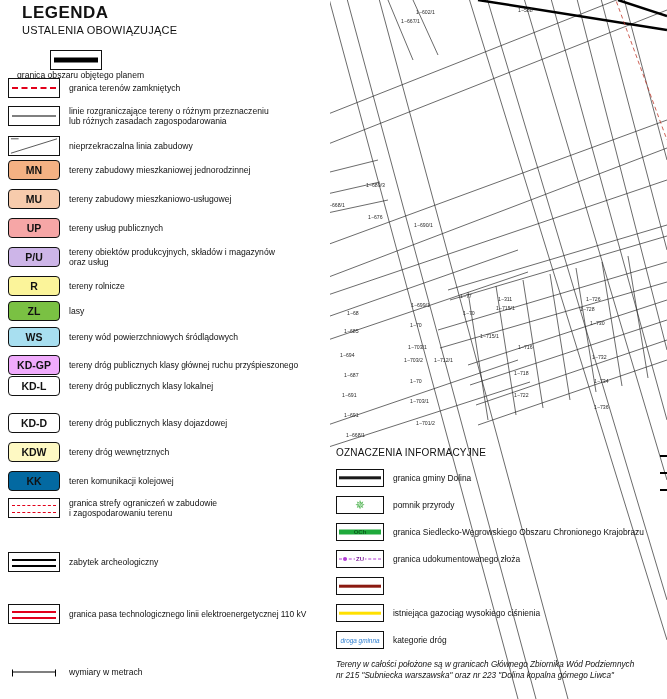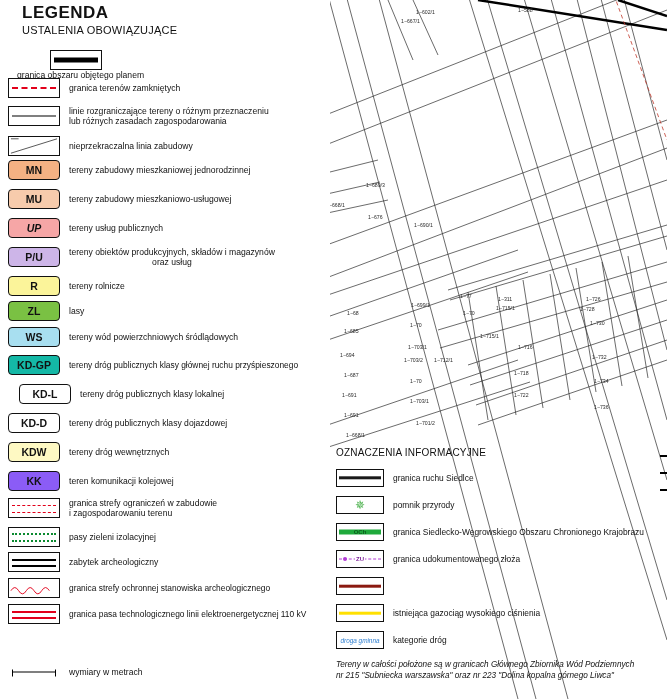--- a/index.html
+++ b/index.html
@@ -209,31 +209,31 @@
   </div>
 
   <div class="row" style="top:189px;">
     <div class="sym badge" style="background:#f7cbac;">
         <span>MU</span>
       </div>
     <div class="lbl">tereny zabudowy mieszkaniowo-usługowej</div>
   </div>
 
   <div class="row" style="top:218px;">
-    <div class="sym badge" style="background:#f6a6a6;font-style:italic;">
+    <div class="sym badge" style="background:#f6a6a6;">
         <span>UP</span>
       </div>
     <div class="lbl">tereny usług publicznych</div>
   </div>
 
   <div class="row" style="top:247px;">
     <div class="sym badge" style="background:#cdb5e8;">
         <span>P/U</span>
       </div>
-    <div class="lbl" style="white-space:pre-line;text-align:center;">tereny obiektów produkcyjnych, składów i magazynów
+    <div class="lbl" style="white-space:pre-line;">tereny obiektów produkcyjnych, składów i magazynów
 oraz usług</div>
   </div>
 
   <div class="row" style="top:276px;">
     <div class="sym badge" style="background:#fbf49a;">
         <span>R</span>
       </div>
     <div class="lbl">tereny rolnicze</div>
   </div>
 
@@ -245,27 +245,27 @@
   </div>
 
   <div class="row" style="top:327px;">
     <div class="sym badge" style="background:#a8dff0;">
         <span>WS</span>
       </div>
     <div class="lbl">tereny wód powierzchniowych śródlądowych</div>
   </div>
 
   <div class="row" style="top:355px;">
-    <div class="sym badge" style="background:#14b8a6;">
+    <div class="sym badge" style="background:#f0abfc;">
         <span>KD-GP</span>
       </div>
     <div class="lbl small">tereny dróg publicznych klasy głównej ruchu przyśpieszonego</div>
   </div>
 
-  <div class="row" style="top:384px;margin-left:11px;">
+  <div class="row" style="top:376px;">
     <div class="sym badge" style="background:#ffffff;">
         <span>KD-L</span>
       </div>
     <div class="lbl">tereny dróg publicznych klasy lokalnej</div>
   </div>
 
   <div class="row" style="top:413px;">
     <div class="sym badge" style="background:#ffffff;">
         <span>KD-D</span>
       </div>
@@ -273,59 +273,44 @@
   </div>
 
   <div class="row" style="top:442px;">
     <div class="sym badge" style="background:#fef9c3;">
         <span>KDW</span>
       </div>
     <div class="lbl">tereny dróg wewnętrznych</div>
   </div>
 
   <div class="row" style="top:471px;">
-    <div class="sym badge" style="background:#8b5cf6;">
+    <div class="sym badge" style="background:#0369a1;">
         <span>KK</span>
       </div>
     <div class="lbl">teren komunikacji kolejowej</div>
   </div>
 
   <div class="row" style="top:498px;">
     <div class="sym">
       <div style="position:absolute;left:3px;right:3px;top:6px;height:0;border-top:1.4px dashed #e2001a;"></div>
       <div style="position:absolute;left:3px;right:3px;top:13px;height:0;border-top:1.4px dashed #e2001a;"></div>
     </div>
     <div class="lbl" style="white-space:pre-line;">granica strefy ograniczeń w zabudowie
 i zagospodarowaniu terenu</div>
   </div>
 
-  <div class="row" style="top:527px;">
-    <div class="sym">
-      <div class="greendots" style="top:6px;"></div>
-      <div class="greendots" style="top:13px;"></div>
-    </div>
-    <div class="lbl">pasy zieleni izolacyjnej</div>
-  </div>
 
   <div class="row" style="top:552px;">
     <div class="sym">
       <div class="zabline" style="top:6px;"></div>
       <div class="zabline" style="top:12px;"></div>
     </div>
     <div class="lbl">zabytek archeologiczny</div>
   </div>
 
-  <div class="row" style="top:578px;">
-    <div class="sym">
-      <svg class="wave" viewBox="0 0 52 20" preserveAspectRatio="none">
-          <path d="M2 13 q4 -7 8 0 q4 7 8 0 q4 -7 8 0 q4 7 8 0 q4 -7 8 0" fill="none" stroke="#e2001a" stroke-width="1"></path>
-        </svg>
-    </div>
-    <div class="lbl small">granica strefy ochronnej stanowiska archeologicznego</div>
-  </div>
 
   <div class="row" style="top:604px;">
     <div class="sym">
       <div class="redpair" style="top:6px;"></div>
       <div class="redpair" style="top:12px;"></div>
     </div>
     <div class="lbl small">granica pasa technologicznego linii elektroenergetycznej 110 kV</div>
   </div>
 
 
@@ -337,21 +322,21 @@
   </div>
 </div>
 
 <div id="info">
   <div id="info-title">OZNACZENIA INFORMACYJNE</div>
 
   <div class="irow" style="top:22px;">
     <div class="isym">
         <div class="gminaline"></div>
       </div>
-    <div class="ilbl">granica ruchu Siedlce</div>
+    <div class="ilbl">granica gminy Dolina</div>
   </div>
 
   <div class="irow" style="top:49px;">
     <div class="isym">
         <div class="greenstar">✵</div>
       </div>
     <div class="ilbl">pomnik przyrody</div>
   </div>
 
   <div class="irow" style="top:76px;">

